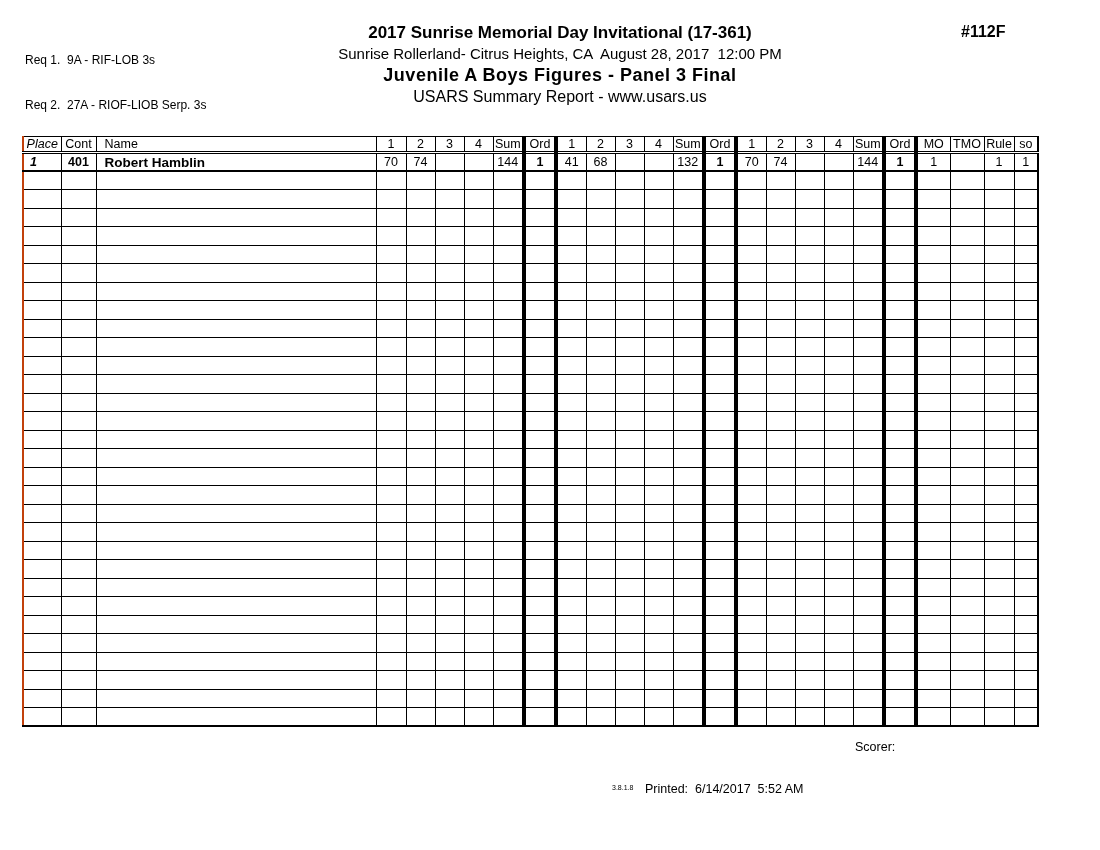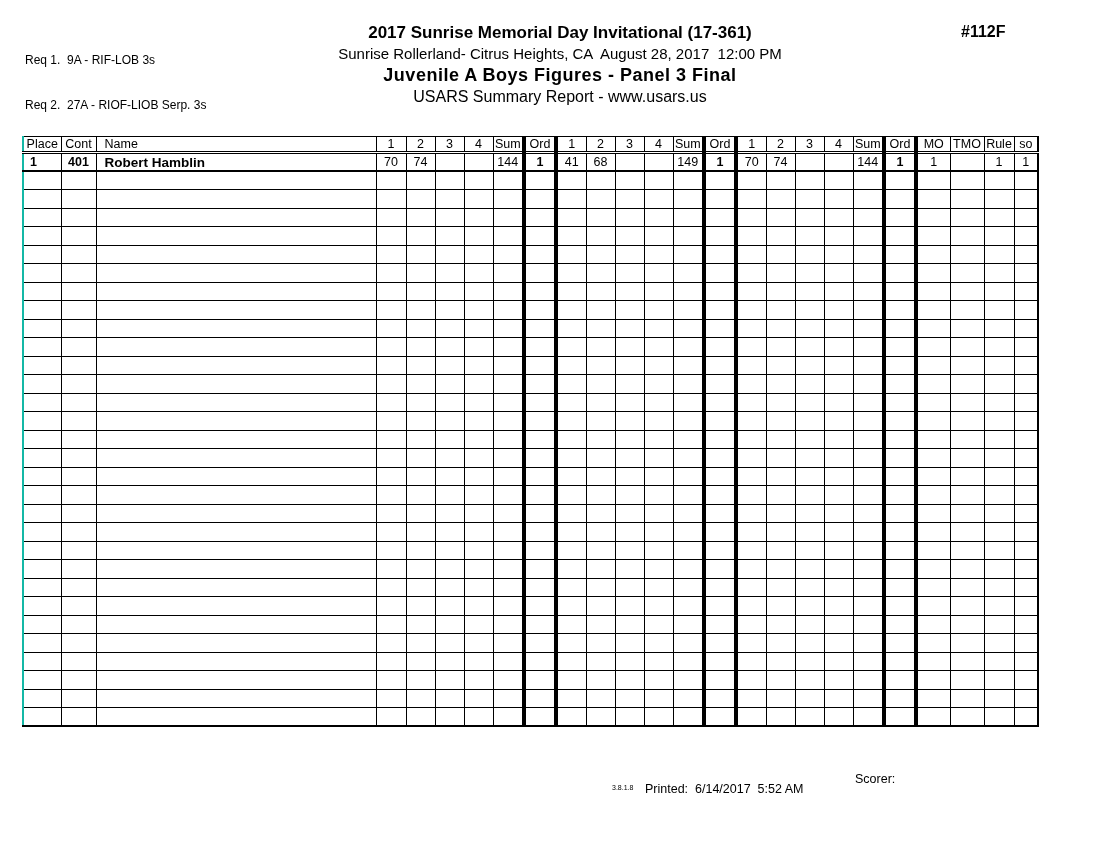--- a/index.html
+++ b/index.html
@@ -19,21 +19,21 @@
   .title-line { left: 0; width: 1100px; text-align: center; padding-left: 20px; }
   .t1 { top: 23px; font-size: 17px; font-weight: bold; }
   .t2 { top: 45px; font-size: 15px; }
   .t3 { top: 65px; font-size: 18px; font-weight: bold; letter-spacing: 0.5px; }
   .t4 { top: 88px; font-size: 16px; }
   .evt-num { left: 961px; top: 23px; font-size: 16px; font-weight: bold; }
 
   
   .f-version { left: 612px; top: 784px; font-size: 7px; }
   .f-printed { left: 645px; top: 782px; font-size: 12.5px; }
-  .f-scorer  { left: 855px; top: 772px; font-size: 12.5px; }
+  .f-scorer  { left: 855px; top: 740px; font-size: 12.5px; }
 
   
   .tbl-wrap { position: absolute; left: 22px; top: 136px; }
   table {
     border-collapse: collapse;
     table-layout: fixed;
     width: 1015px;
     font-family: "Liberation Sans", sans-serif;
   }
   td, th {
@@ -56,21 +56,21 @@
     text-align: left;
     padding-left: 7px;
     font-size: 12.5px;
   }
   .ord { border-left: 4px solid #000; border-right: 4px solid #000; }
   .ta-l { text-align: left; }
   .pl6 { padding-left: 6px; }
   .pl8 { padding-left: 8px; }
   .b { font-weight: bold; }
   .nm { font-size: 13.5px; }
-  .bl { border-left: 2px solid #14b8a6; }
+  .bl { border-left: 2px solid #c2410c; font-style: italic; }
   .br { border-right: 2px solid #000; }
   tr.r1 td { border-bottom: 2px solid #000; }
   tr.last td { border-bottom: 2px solid #000; }
 </style>
 </head>
 <body>
 
 <div class="abs req-block">
   <div>Req 1.  9A - RIF-LOB 3s</div>
   <div>Req 2.  27A - RIOF-LIOB Serp. 3s</div>
@@ -147,21 +147,21 @@
           <td>70</td>
           <td>74</td>
           <td></td>
           <td></td>
           <td>144</td>
           <td class="ord b">1</td>
           <td>41</td>
           <td>68</td>
           <td></td>
           <td></td>
-          <td>149</td>
+          <td>132</td>
           <td class="ord b">1</td>
           <td>70</td>
           <td>74</td>
           <td></td>
           <td></td>
           <td>144</td>
           <td class="ord b">1</td>
           <td>1</td>
           <td></td>
           <td>1</td>

